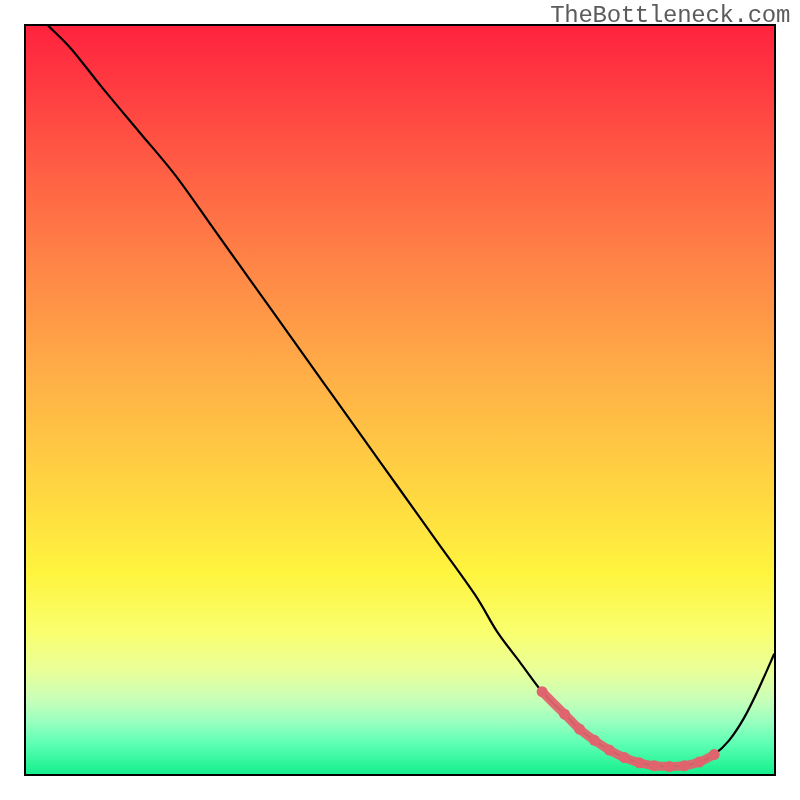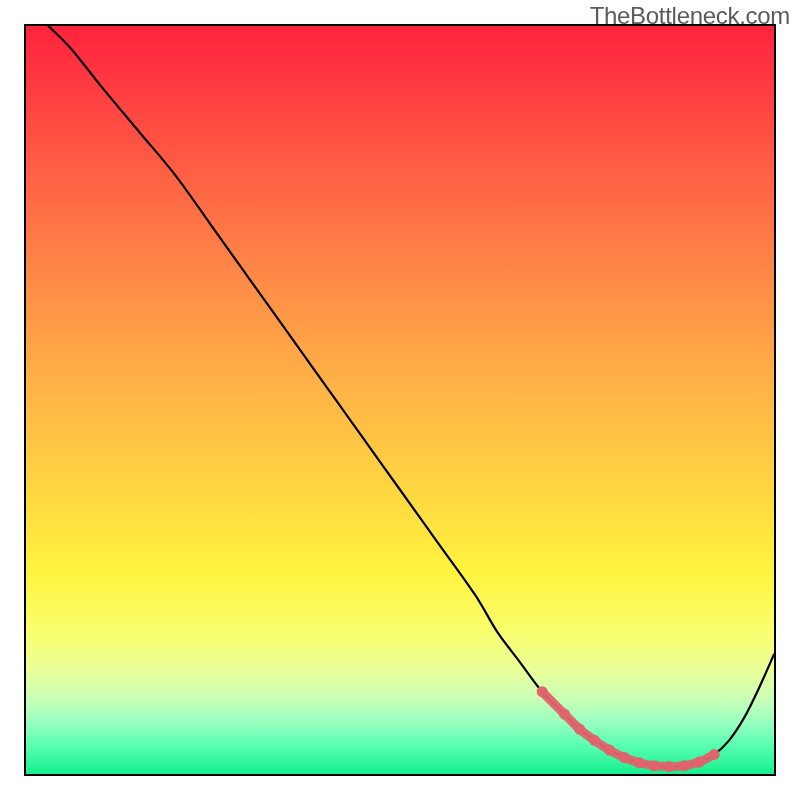--- a/index.html
+++ b/index.html
@@ -8,20 +8,21 @@
     width: 800px;
     height: 800px;
     overflow: hidden;
     background: #fff;
     font-family: Arial, Helvetica, sans-serif;
   }
   .frame {
     position: relative;
     width: 800px;
     height: 800px;
+    font-family: Liberation Mono, monospace;
   }
   .watermark {
     position: absolute;
     top: 2px;
     right: 10px;
     font-size: 24px;
     font-weight: 500;
     color: #5b5b5b;
     letter-spacing: -0.3px;
     z-index: 5;

